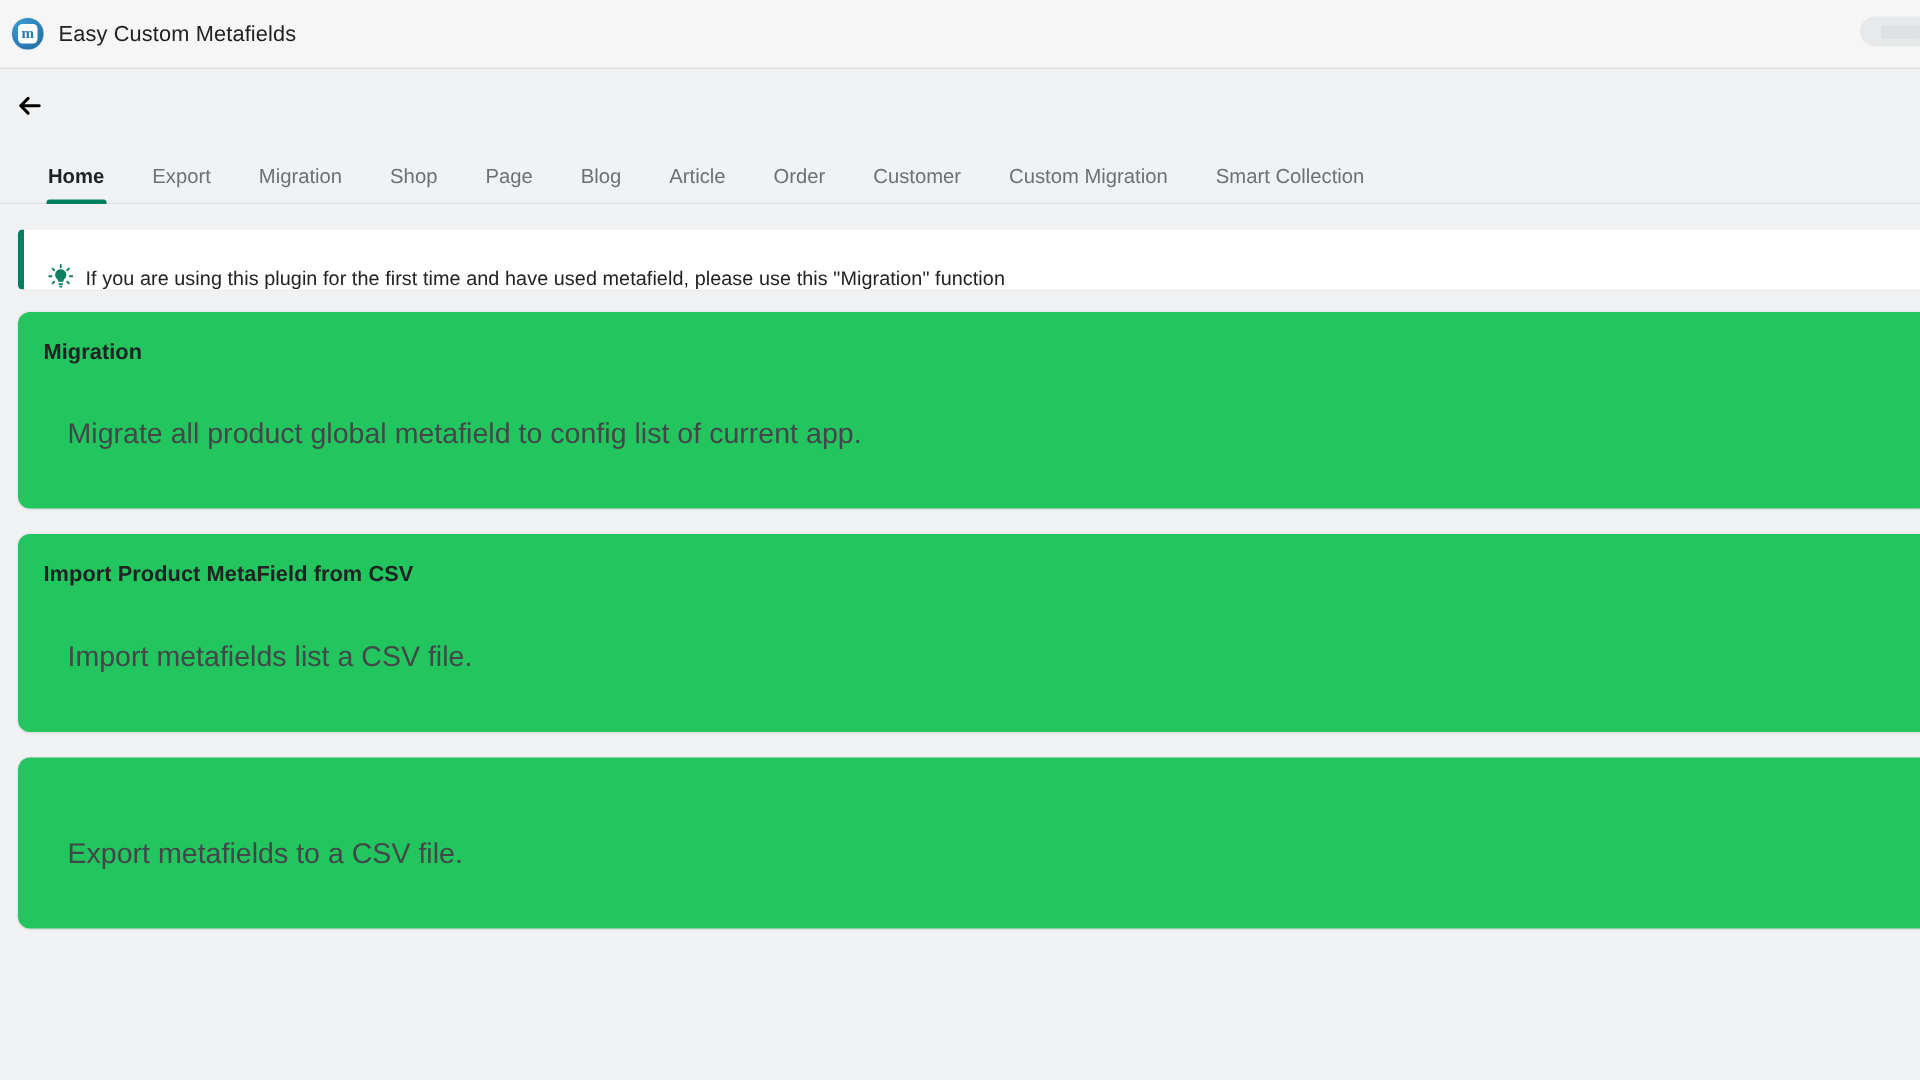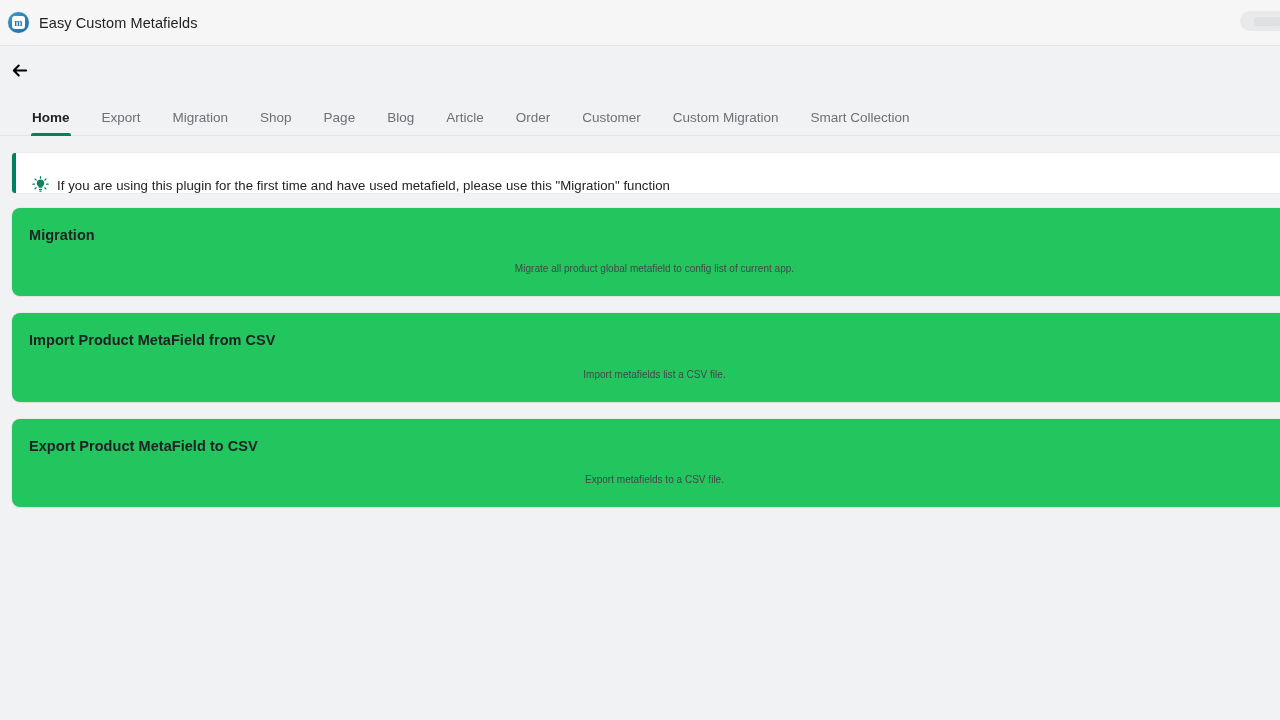--- a/index.html
+++ b/index.html
@@ -192,26 +192,25 @@
   }
   .card-title {
     font-size: 14.5px;
     font-weight: 700;
     color: #202223;
     line-height: 1.2;
     margin: 0;
     letter-spacing: 0.05px;
   }
   .card-body {
-    font-size: 10px;
+    font-size: 19px;
     color: #43474a;
-    margin: 0;
+    margin: 16px;
     padding-top: 19px;
     letter-spacing: 0.02px;
-    text-align: center;
   }
   .card-1 { margin-top: 15px; }
 </style>
 </head>
 <body>
 
 <div class="app-bar">
   <div class="app-identity">
     <div class="app-logo">
       <div class="app-logo-inner">m</div>
@@ -273,17 +272,16 @@
     <h2 class="card-title">Migration</h2>
     <p class="card-body">Migrate all product global metafield to config list of current app.</p>
   </div>
 
   <div class="card">
     <h2 class="card-title">Import Product MetaField from CSV</h2>
     <p class="card-body">Import metafields list a CSV file.</p>
   </div>
 
   <div class="card">
-    <h2 class="card-title">Export Product MetaField to CSV</h2>
     <p class="card-body">Export metafields to a CSV file.</p>
   </div>
 
 </div>
 
 </body></html>

